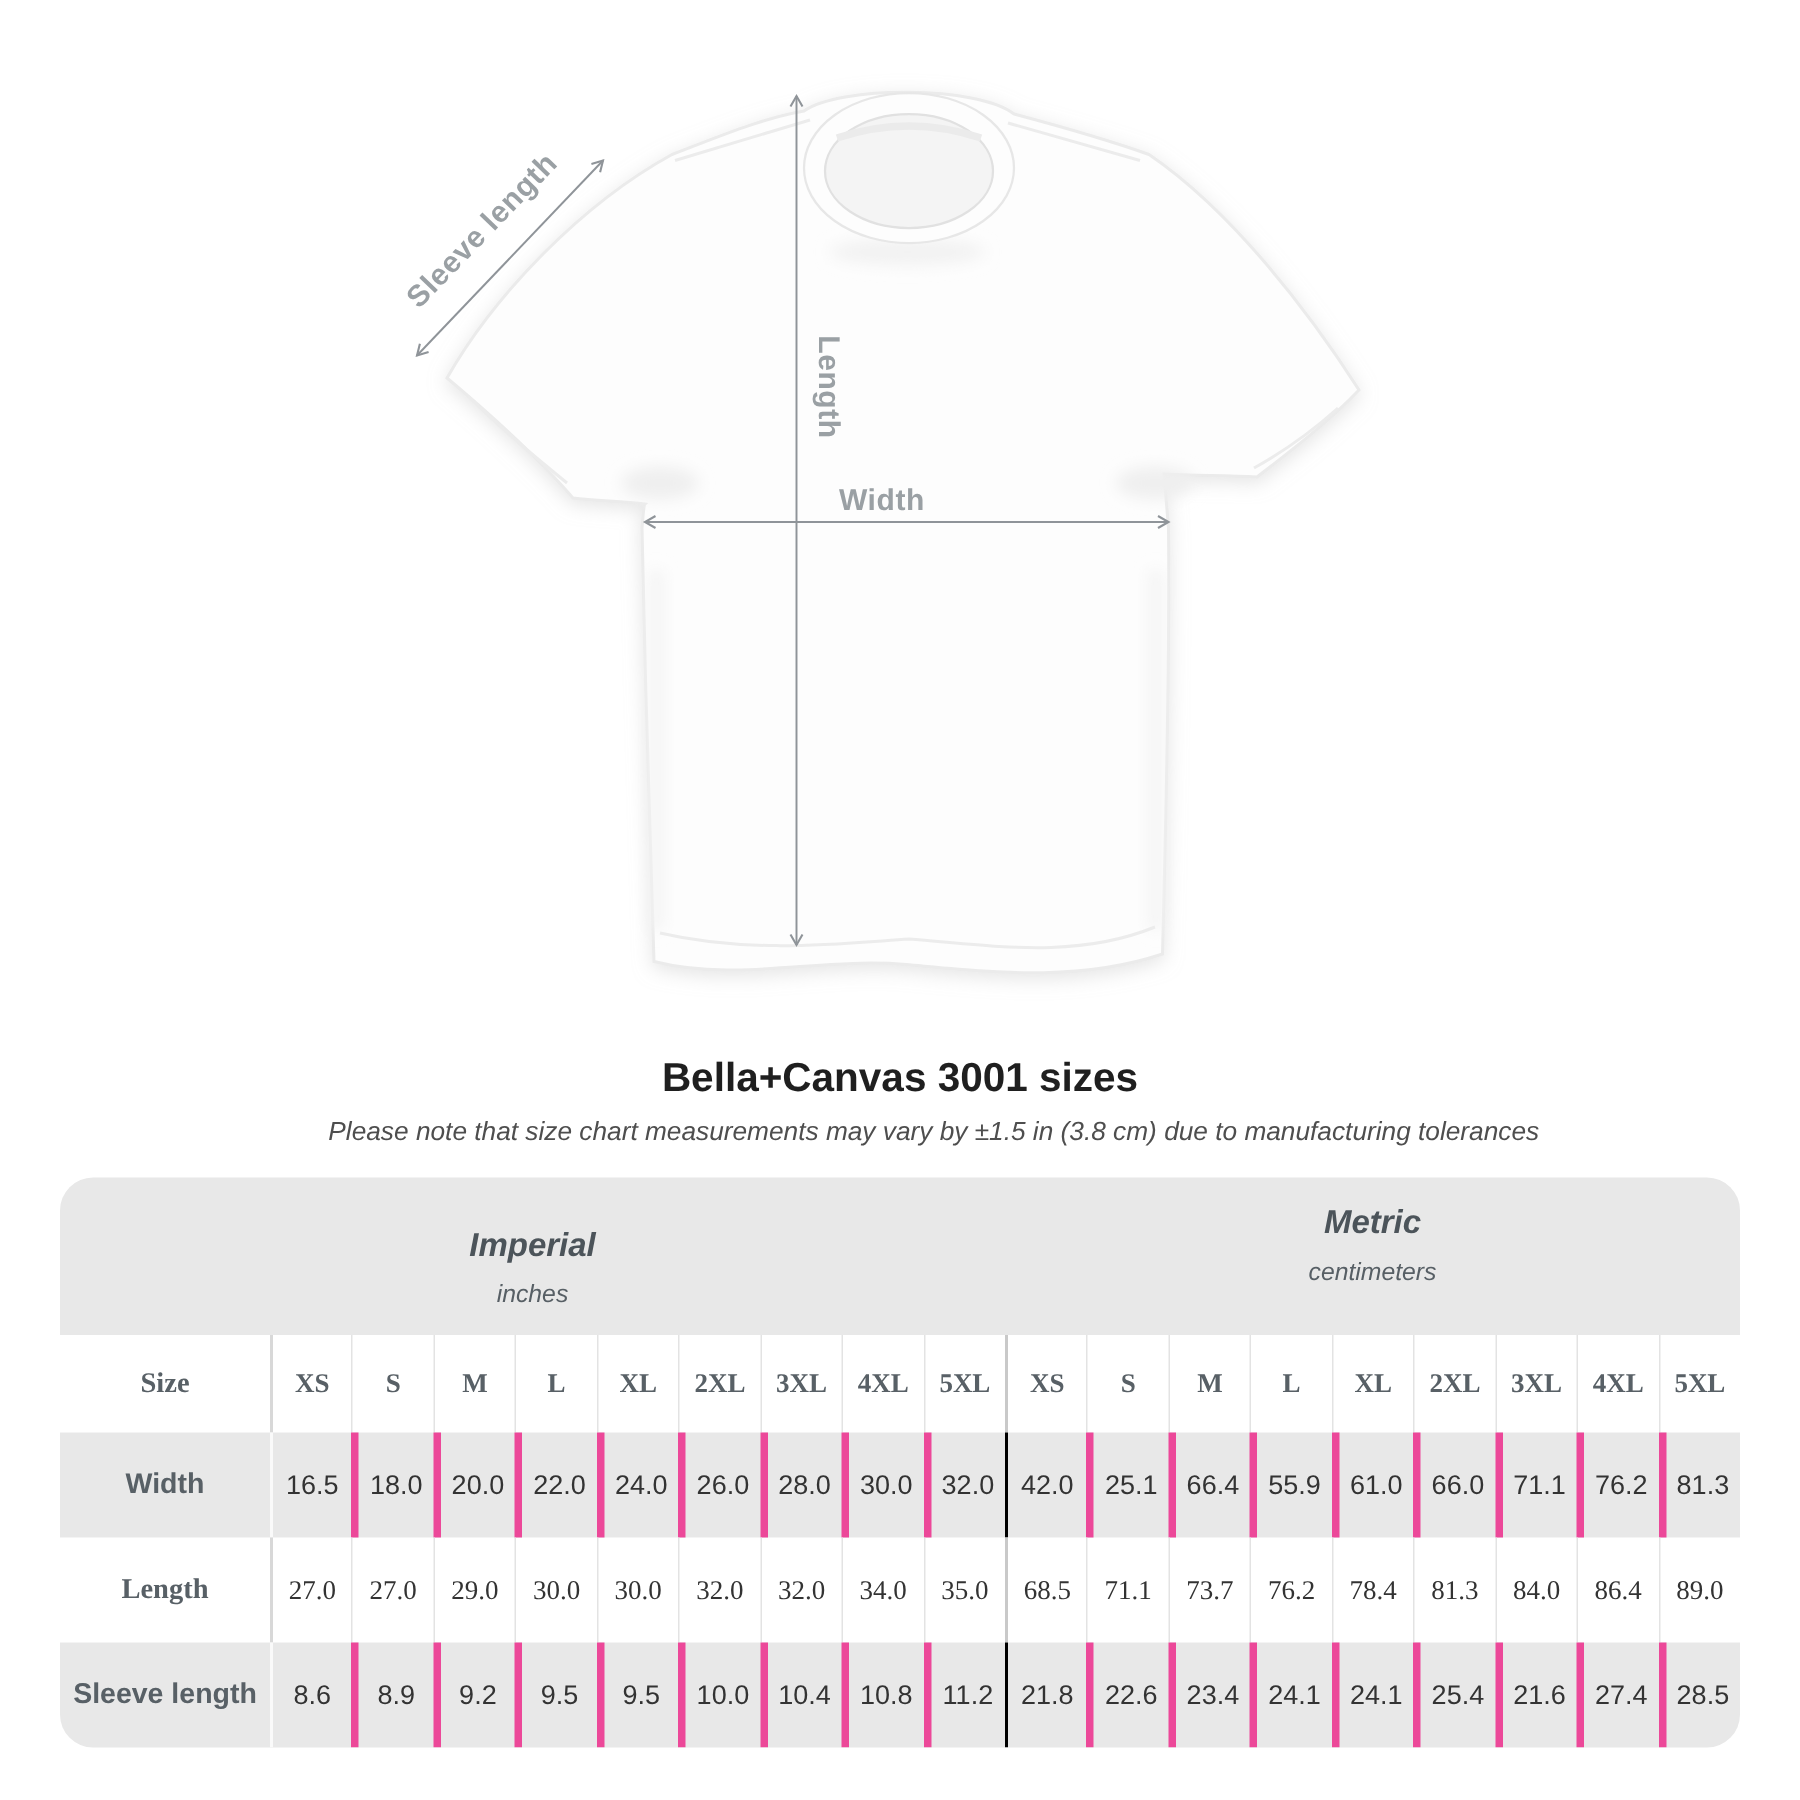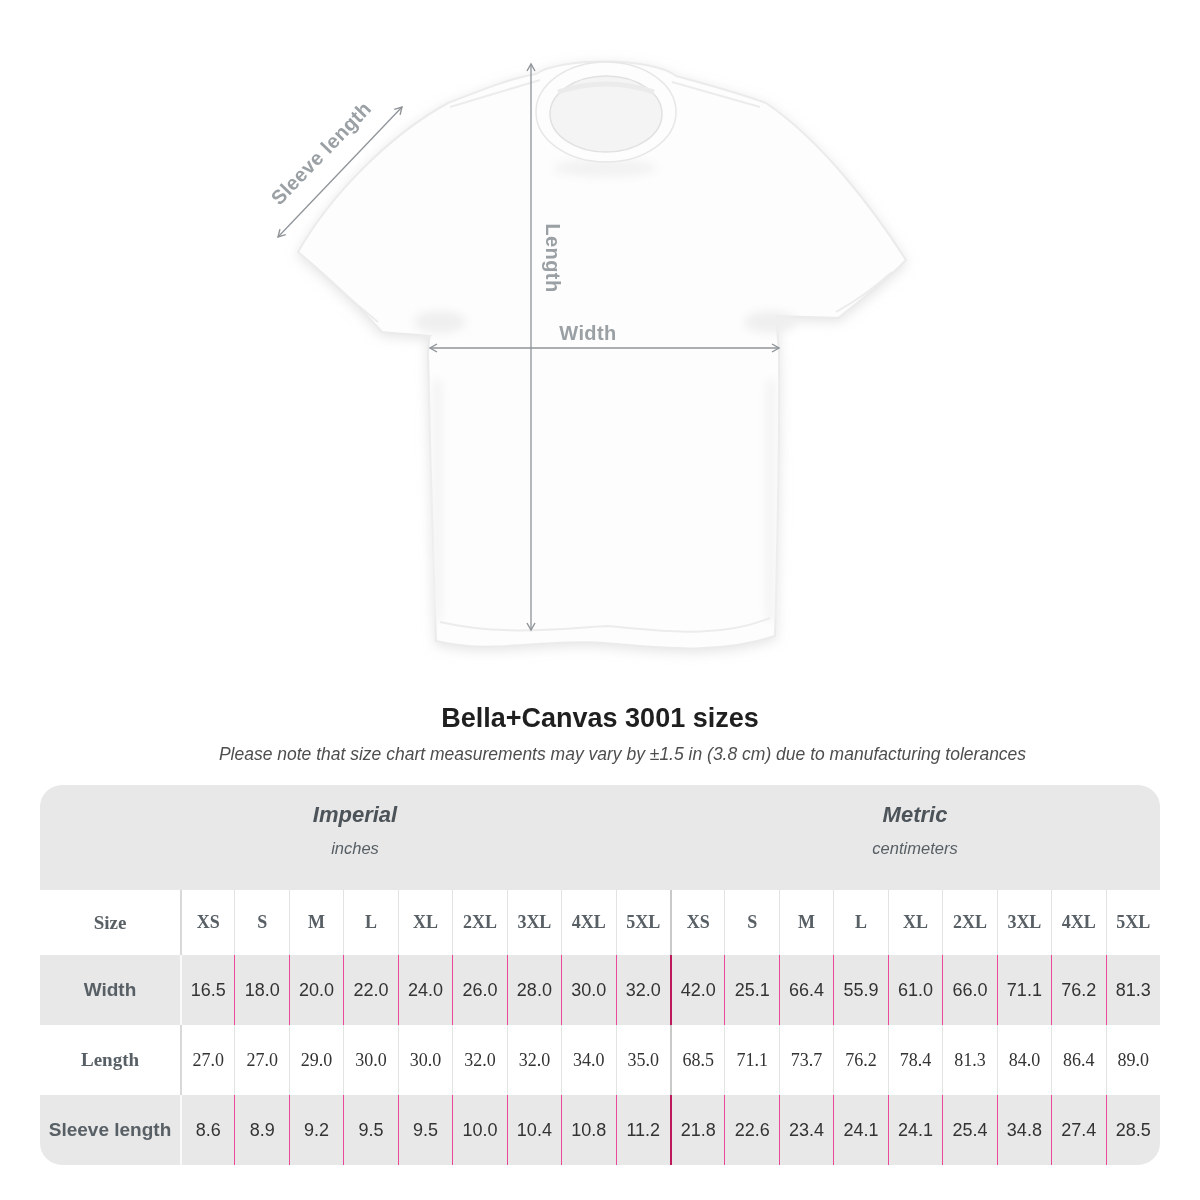--- a/index.html
+++ b/index.html
@@ -41,37 +41,37 @@
   .size-row{height:65px;}
   .data-row{height:70px;}
   .cell{
     display:flex;align-items:center;justify-content:center;
     height:100%;
   }
   .group-cell{
     grid-column:span 9;
     flex-direction:column;justify-content:flex-start;padding-top:17px;
   }
-  .group-cell.imperial{grid-column:1 / span 10;}
+  .group-cell.imperial{grid-column:1 / span 10;margin-top:15px;}
   .group-title{font-style:italic;font-weight:bold;font-size:22px;color:#4c545a;}
   .group-sub{font-style:italic;font-size:16.5px;color:#575f65;margin-top:11px;}
   .label-cell{font-weight:bold;font-size:19px;color:#586066;}
   .size-cell{font-weight:bold;font-size:18px;color:#586066;}
   .value-cell{font-size:18px;color:#333;}
   .row-white{background:#ffffff;font-family:Liberation Serif, serif;}
   .row-gray{background:transparent;}
   
   .row-white .cell{border-left:1px solid #e3e3e3;}
   .row-white .label-cell{border-left:none;}
   .row-white .first-data{border-left:2px solid #d8d8d8;}
   .row-white .group-sep{border-left:2px solid #c9c9c9;}
-  .row-gray .cell{border-left:1px solid #ec4899;}
+  .row-gray .cell{border-left:5px solid #ec4899;}
   .row-gray .label-cell{border-left:none;}
   .row-gray .first-data{border-left:2px solid #fafafa;}
-  .row-gray .group-sep{border-left:2px solid #be185d;}
+  .row-gray .group-sep{border-left:2px solid #000000;}
 </style>
 </head>
 <body>
 
 <div class="page">
 
   <svg class="figure" width="1200" height="690" viewBox="0 0 1200 690">
     <defs>
       <marker id="ah" markerUnits="userSpaceOnUse" markerWidth="14" markerHeight="14" refX="10" refY="7" orient="auto-start-reverse">
         <path d="M3,3 L10,7 L3,11" fill="none" stroke="#8f9499" stroke-width="1.4"></path>
@@ -227,20 +227,20 @@
           <div class="cell value-cell">10.0</div>
           <div class="cell value-cell">10.4</div>
           <div class="cell value-cell">10.8</div>
           <div class="cell value-cell">11.2</div>
           <div class="cell value-cell group-sep">21.8</div>
           <div class="cell value-cell">22.6</div>
           <div class="cell value-cell">23.4</div>
           <div class="cell value-cell">24.1</div>
           <div class="cell value-cell">24.1</div>
           <div class="cell value-cell">25.4</div>
-          <div class="cell value-cell">34.8</div>
+          <div class="cell value-cell">21.6</div>
           <div class="cell value-cell">27.4</div>
           <div class="cell value-cell">28.5</div>
         </div>
       </div>
   </div>
 
 </div>
 
 </body></html>

